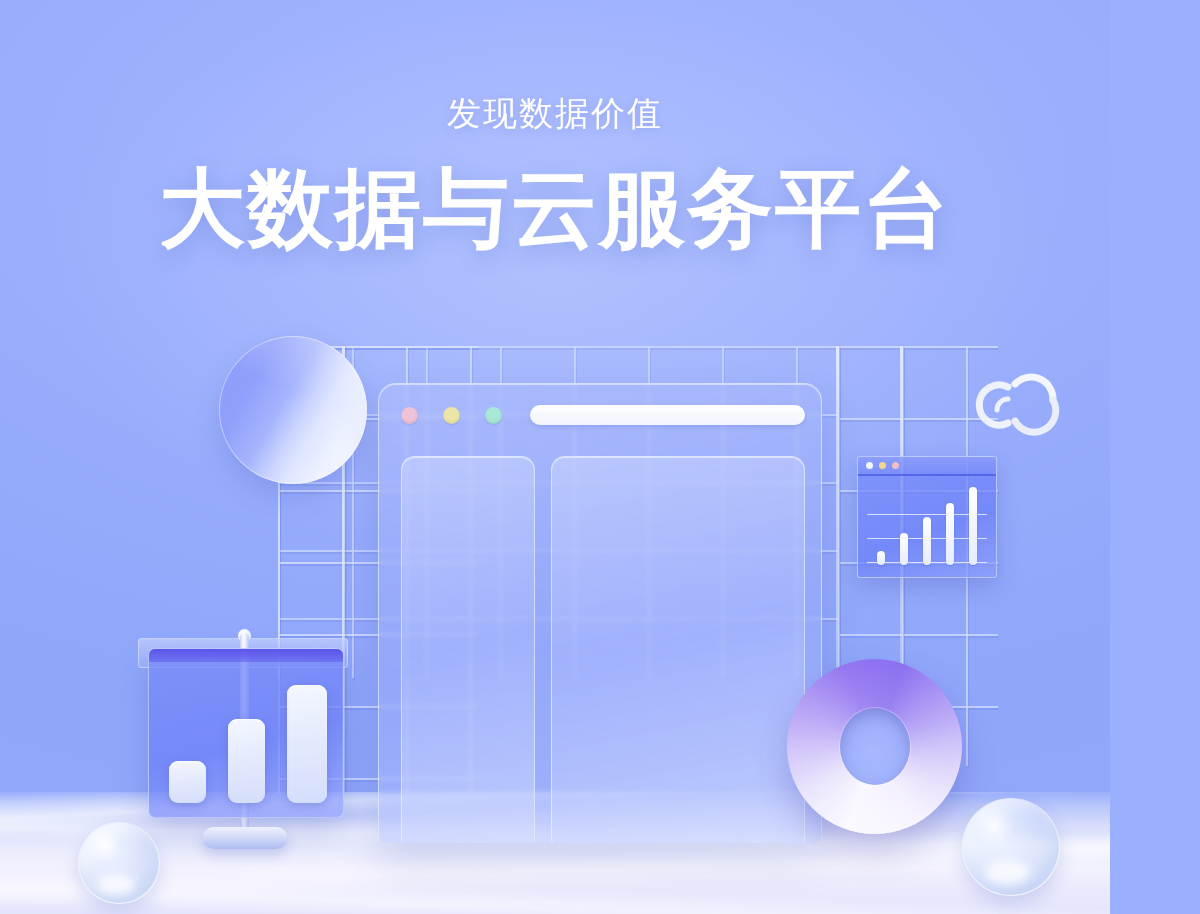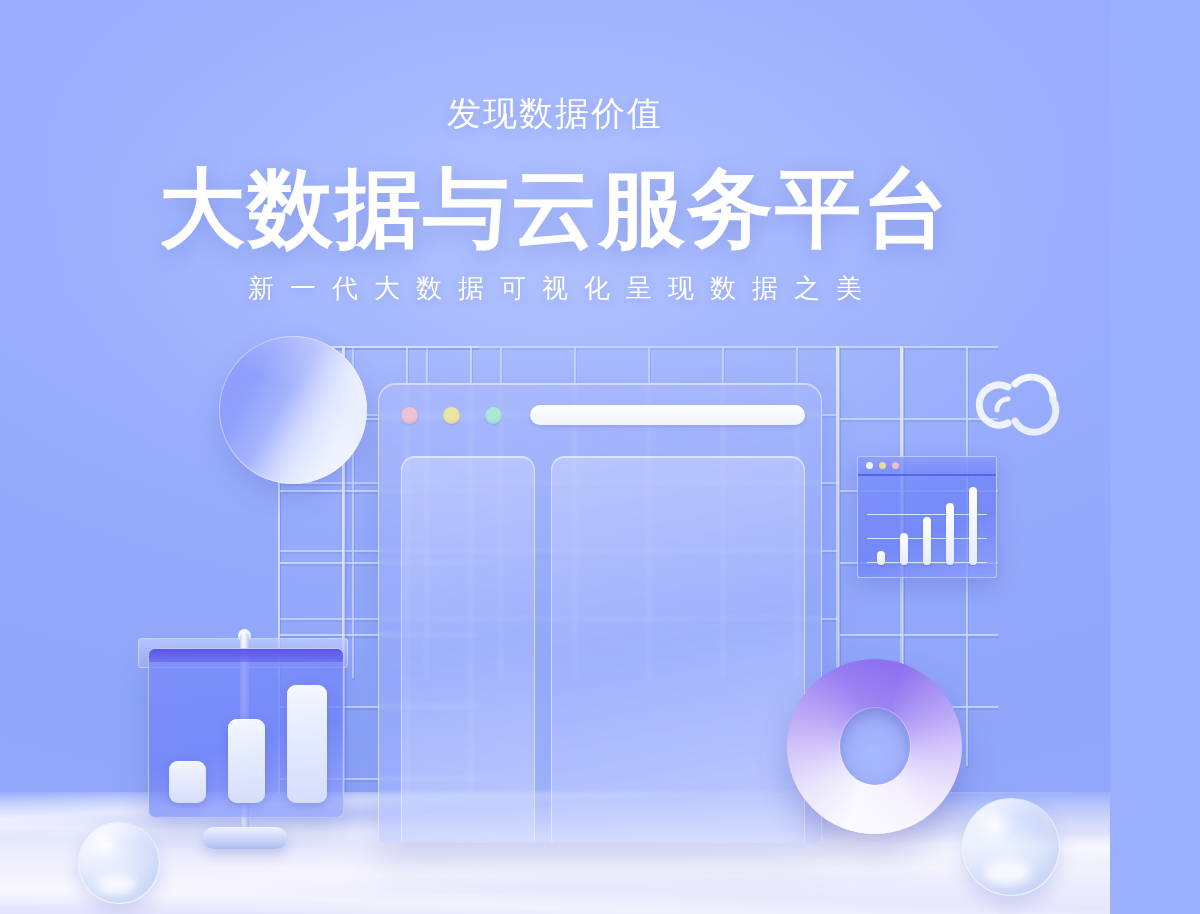--- a/index.html
+++ b/index.html
@@ -351,16 +351,15 @@
   <div class="stand-base"></div>
 
   <div class="torus"></div>
 
   <div class="sphere sphere-a"></div>
   <div class="sphere sphere-b"></div>
 
   <div class="copy">
     <div class="eyebrow">发现数据价值</div>
     <h1 class="headline">大数据与云服务平台</h1>
-    <div class="subline">新一代大数据可视化呈现数据之美</div>
   </div>
 
 </div>
 
 </body></html>

